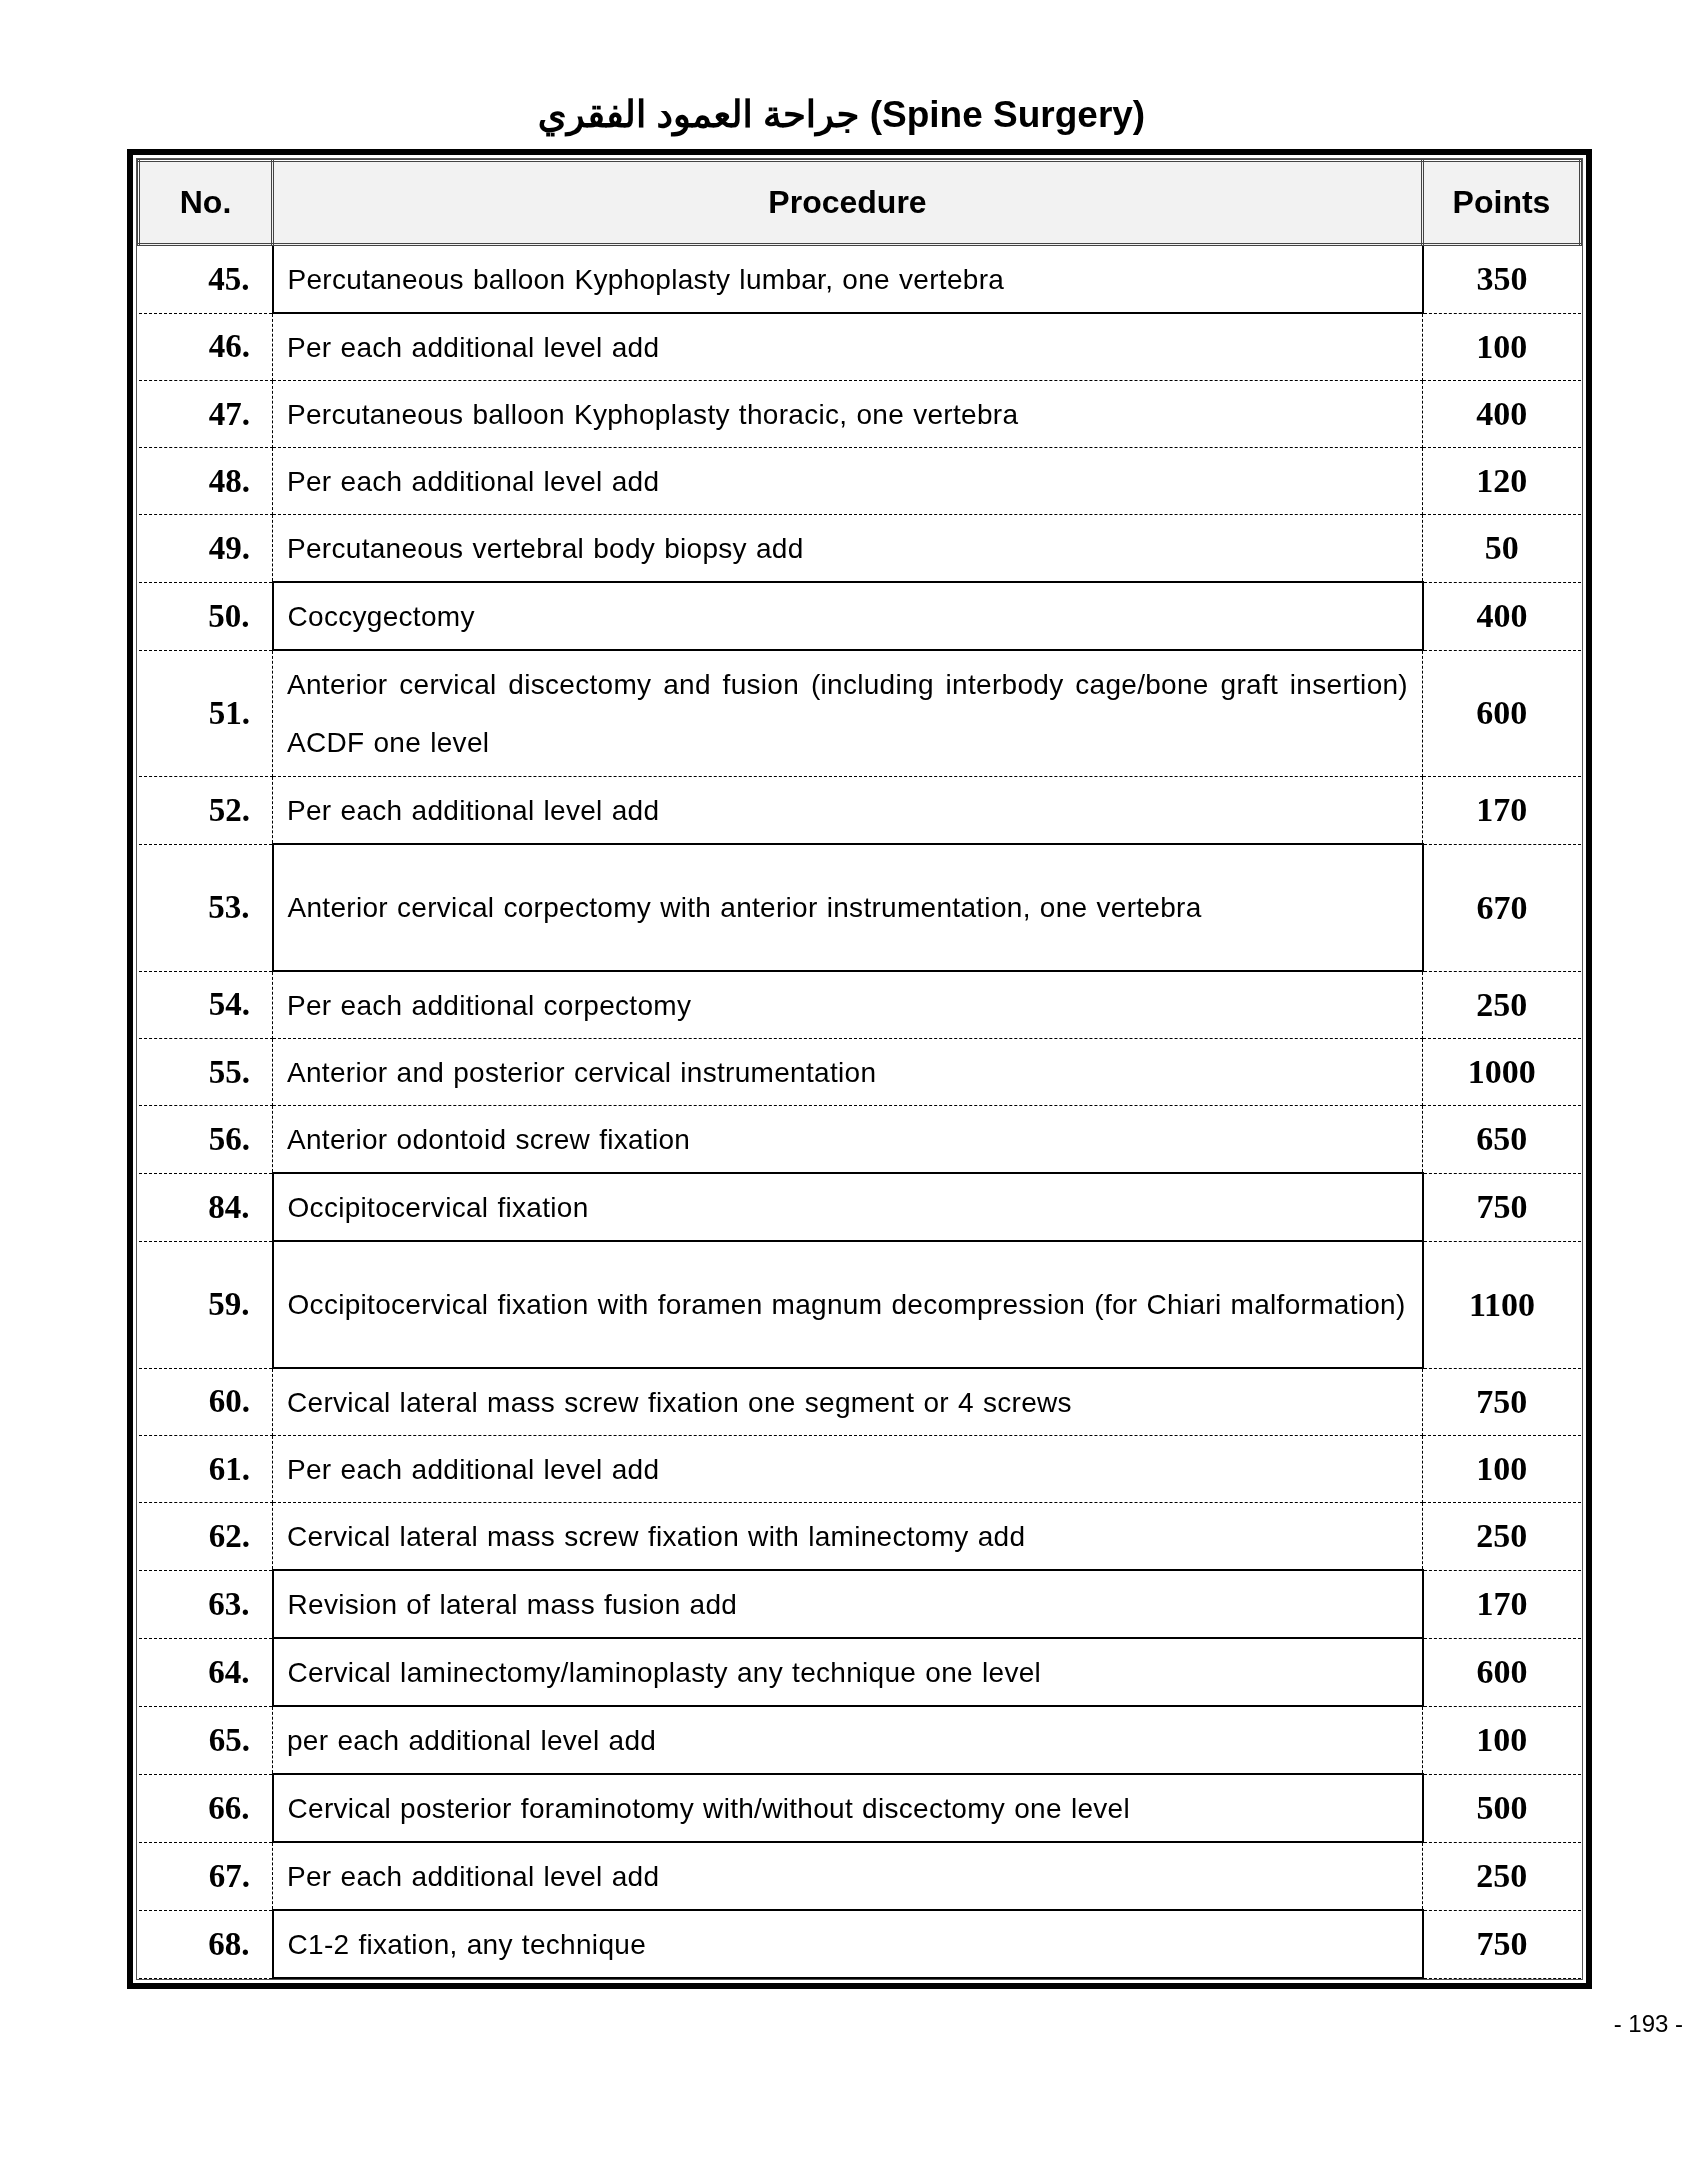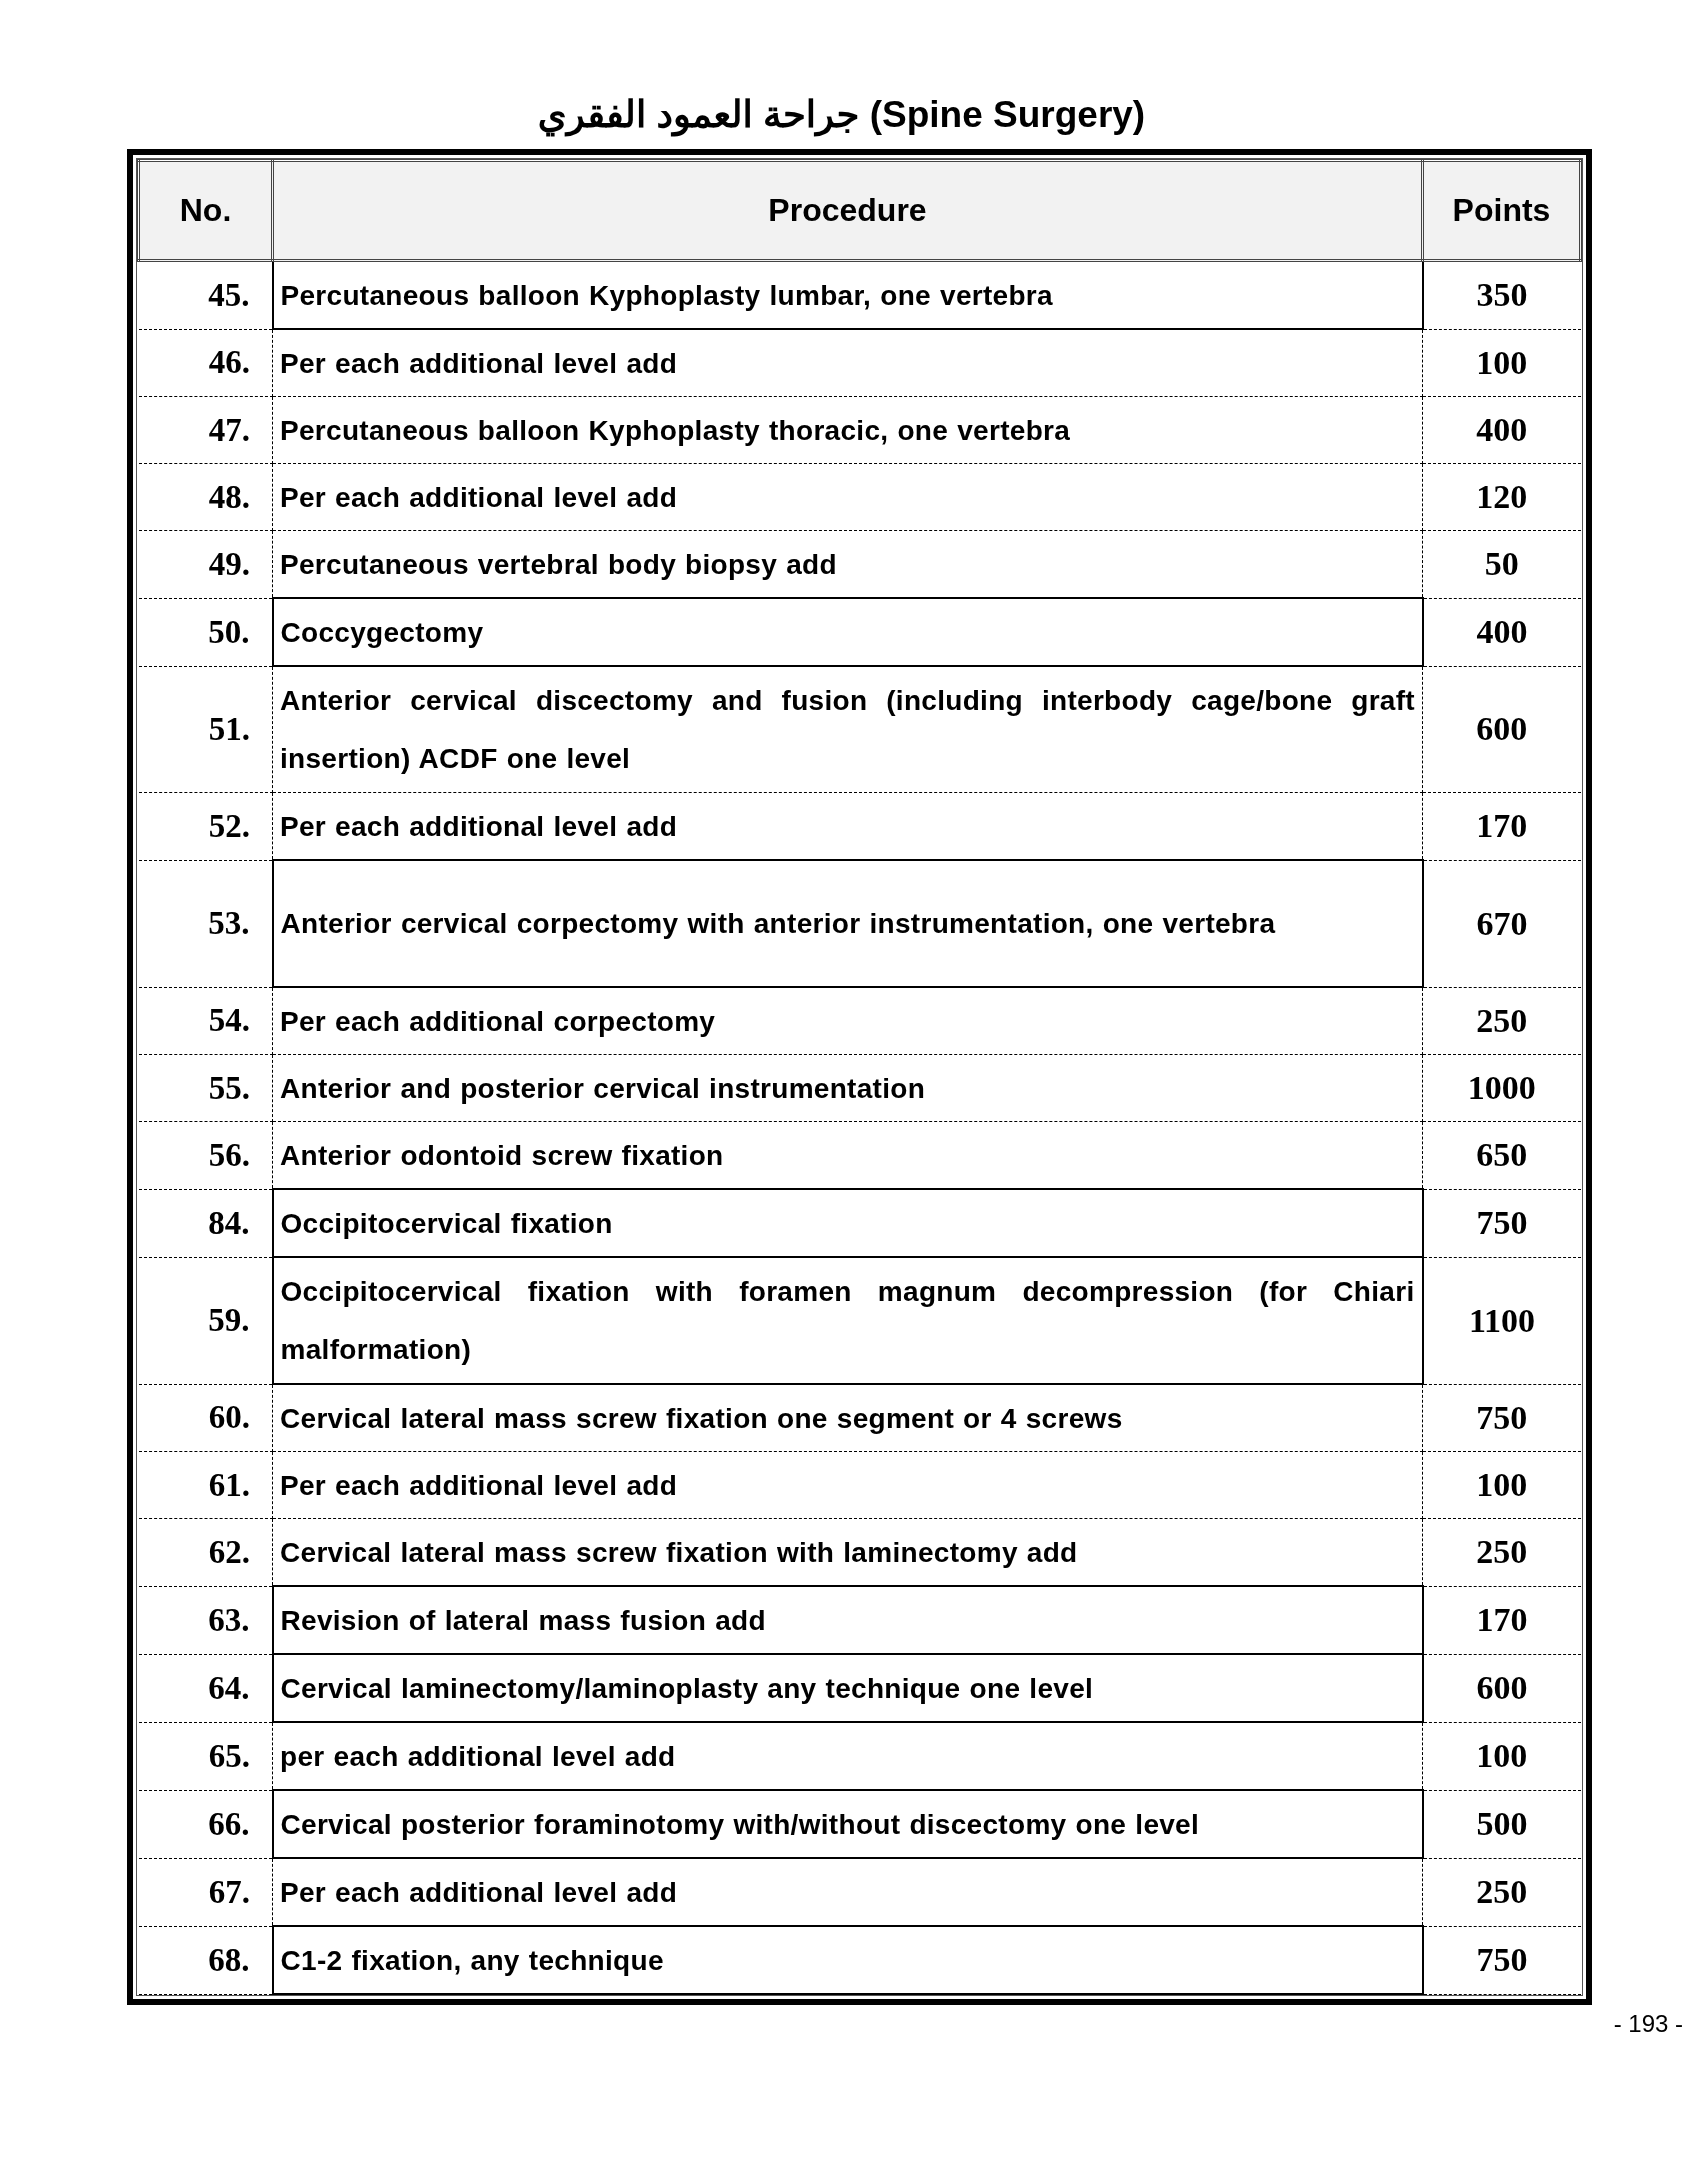--- a/index.html
+++ b/index.html
@@ -20,37 +20,37 @@
   .inner {
     border: 1.5px solid #555;
   }
   table {
     width: 100%; border-collapse: collapse; table-layout: fixed;
   }
   col.c-no { width: 134px; }
   col.c-pts { width: 158px; }
   th {
     background: #f2f2f2; height: 65px; font-family: "Liberation Sans", sans-serif;
-    font-weight: bold; font-size: 32px; text-align: center; padding: 16px;
+    font-weight: bold; font-size: 32px; text-align: center; padding: 8px;
     border: 3px double #444;
     margin-left: 8px;
   }
   td {
     border-top: 1.5px dashed #000; border-bottom: 1.5px dashed #000;
     border-left: 1.5px dashed #000; border-right: 1.5px dashed #000;
     padding: 0; vertical-align: middle; height: 58px;
   }
   tr.double td { height: 117px; }
   td.no {
     font-family: "Liberation Serif", serif; font-weight: bold; font-size: 33px;
     text-align: right; padding-right: 22px;
   }
   td.proc {
-    font-family: "Liberation Sans", sans-serif; font-weight: bold; font-size: 28px;
-    padding: 4px 7px; line-height: 57px; text-align: justify;
+    font-family: "Liberation Sans", sans-serif; font-weight: normal; font-size: 28px;
+    padding: 4px 14px; line-height: 57px; text-align: justify;
     word-spacing: 1px; letter-spacing: 0.3px;
   }
   tr.double td.proc { line-height: 58px; text-align: justify; }
   tr.solid td.proc { border: 2.5px solid #000; }
   td.pts {
     font-family: "Liberation Serif", serif; font-weight: bold; font-size: 34px;
     text-align: center;
   }
   tr td:first-child { border-left: none; }
   tr td:last-child { border-right: none; }

